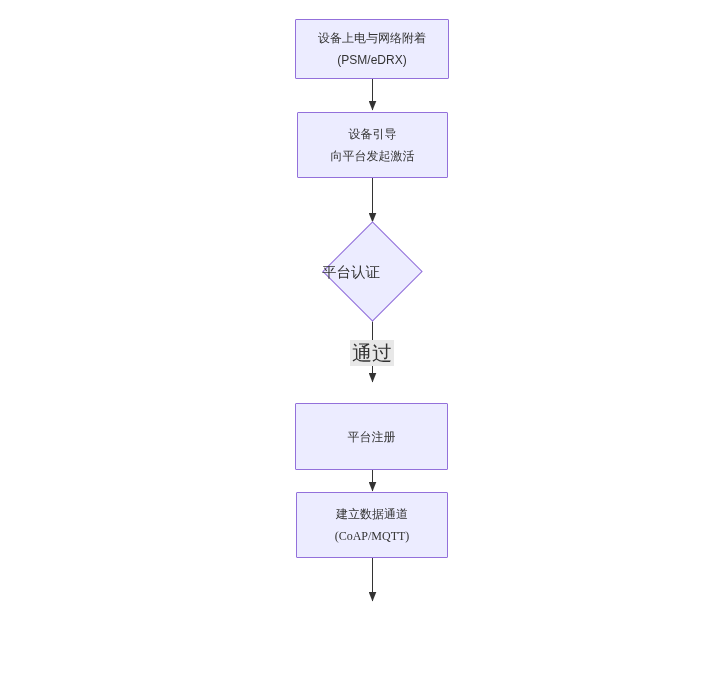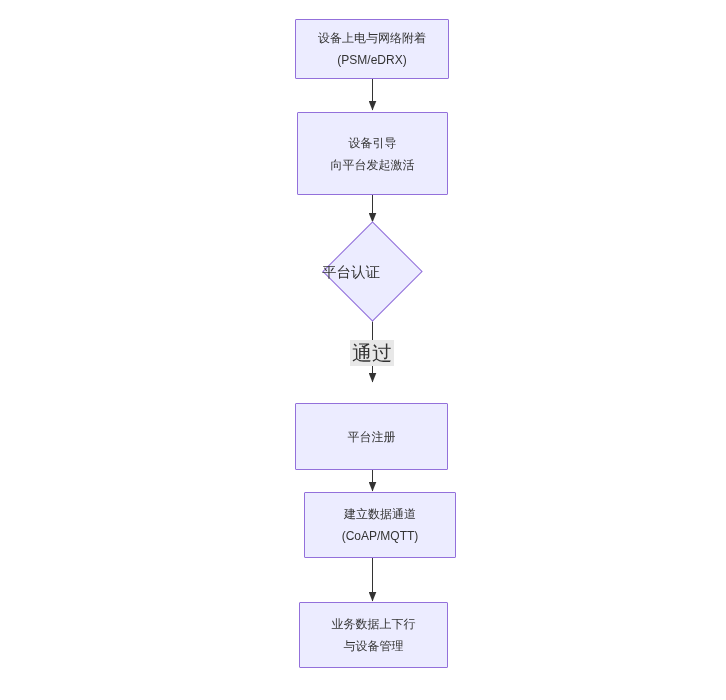--- a/index.html
+++ b/index.html
@@ -77,23 +77,23 @@
     transform: translateX(-50%);
     background: var(--edge-label-bg);
     color: var(--text);
     font-size: 20px;
     line-height: 18px;
     padding: 4px 2px;
     text-align: center;
   }
   
   #node-power    { left: 295px; top: 19px;  width: 154px; height: 60px; }
-  #node-boot     { left: 297px; top: 112px; width: 151px; height: 83px; }
+  #node-boot     { left: 297px; top: 112px; width: 151px; height: 66px; }
   #node-register { left: 295px; top: 383px; width: 153px; height: 67px; margin-top: 20px; }
-  #node-channel  { left: 304px; top: 492px; width: 152px; height: 66px; }
+  #node-channel  { left: 296px; top: 492px; width: 152px; height: 66px; font-family: Liberation Serif, serif; }
   #node-business { left: 299px; top: 602px; width: 149px; height: 66px; }
 </style>
 </head>
 <body>
 
 <div class="canvas">
 
   <svg class="edges-layer" width="726" height="700" viewBox="0 0 726 700">
     <defs>
       <marker id="arrow" markerUnits="userSpaceOnUse" markerWidth="10" markerHeight="8" refX="9.5" refY="4" orient="auto">
@@ -126,18 +126,14 @@
 
   <div class="node-rect" id="node-register">
     <span>平台注册</span>
   </div>
 
   <div class="node-rect" id="node-channel">
     <span>建立数据通道</span>
     <span>(CoAP/MQTT)</span>
   </div>
 
-  <div class="node-rect" id="node-business">
-    <span>业务数据上下行</span>
-    <span>与设备管理</span>
-  </div>
 
 </div>
 
 </body></html>

